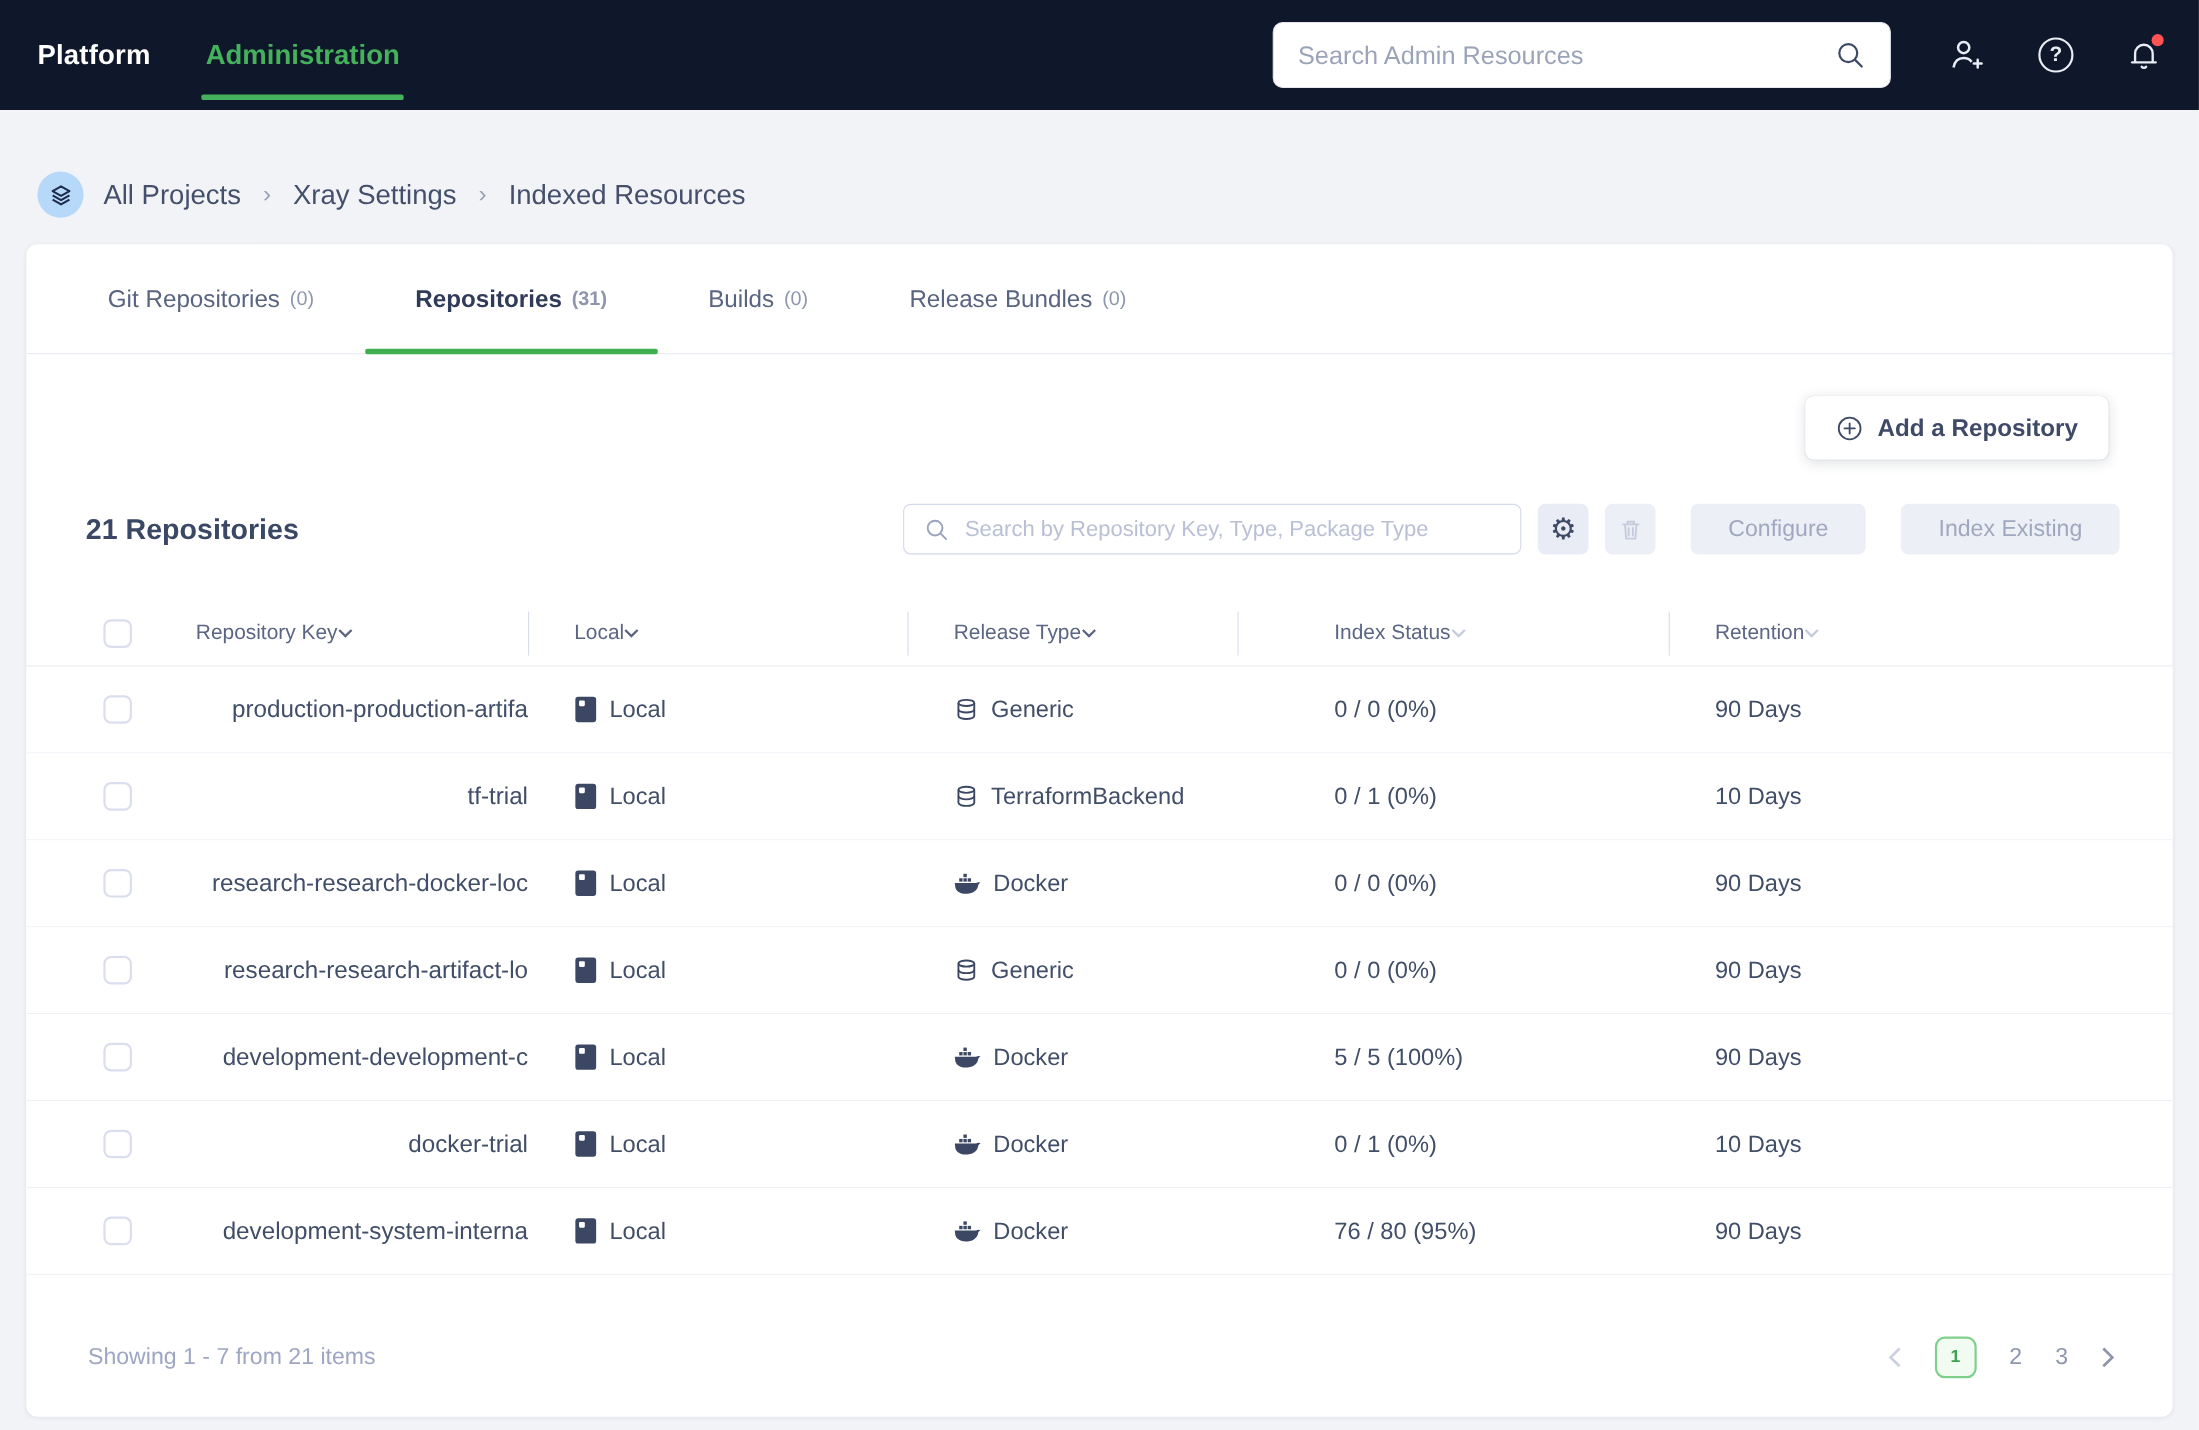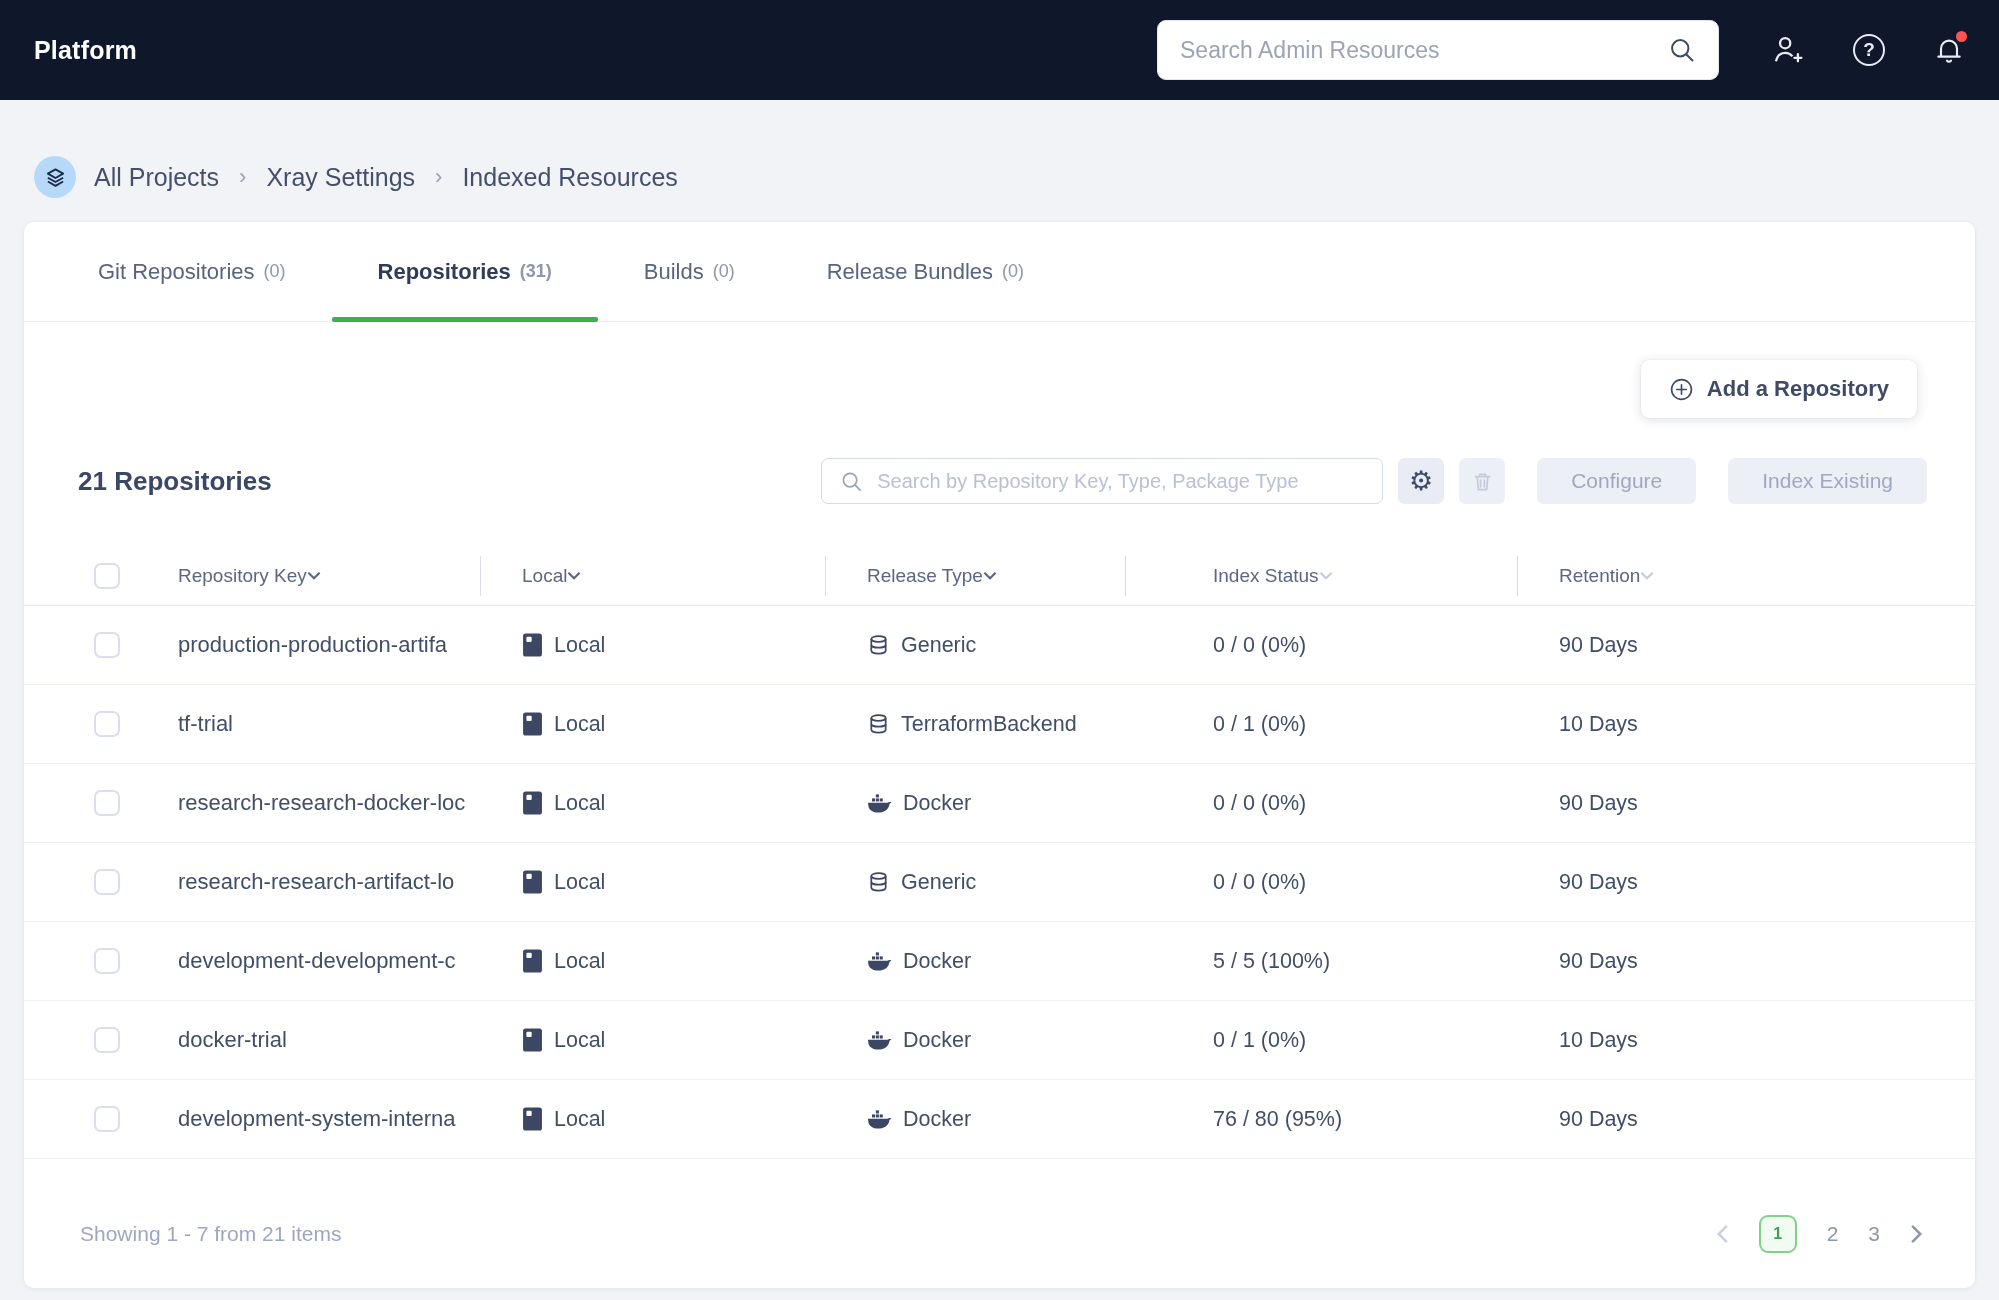--- a/index.html
+++ b/index.html
@@ -138,21 +138,21 @@
     width:1px; height:40px; background:#d9ddeb;
   }
   .th .sort { color:#5a6480; }
   .th .sort.dim { color:#c5cbdd; }
   .th-status { padding-left:88px; }
 
   .row { height:79px; border-bottom:1px solid #eef0f5; background:#fff; }
   .row:last-child { border-bottom:1px solid #eef0f5; }
   .cell { font-size:21.5px; color:#414e68; padding-left:42px;
           white-space:nowrap; overflow:hidden; }
-  .cell-key { font-size:22px; }
+  .cell-key { font-size:22px;text-align:right; }
   .cell-icon { display:flex; align-items:center; gap:11px; }
   .cell-status { padding-left:88px; }
   .checkbox {
     width:26px; height:26px; margin-left:34px;
     border:2px solid #dadeee; border-radius:7px; background:#fff; cursor:pointer;
   }
   .pkg-icon { display:inline-flex; color:#3c4863; }
 
   
   .tfoot { display:flex; align-items:center; padding:56px 52px 0 56px; }
@@ -166,20 +166,21 @@
     width:38px; height:38px; border:2px solid #7ed08a; border-radius:9px;
     background:#f1fbf2; color:#3ca24e; font-weight:600;
     display:flex; align-items:center; justify-content:center;
   }
 </style>
 </head>
 <body>
 
 <div class="navbar">
   <div class="nav-brand">Platform</div>
+  <div class="nav-admin">Administration</div>
   <div class="nav-spacer"></div>
 
   <div class="nav-search">
     <span class="ph">Search Admin Resources</span>
     <span class="mag">
       <svg width="28" height="28" viewBox="0 0 24 24" fill="none" stroke="currentColor" stroke-width="1.7">
         <circle cx="10.5" cy="10.5" r="7"></circle>
           <line x1="15.8" y1="15.8" x2="21" y2="21" stroke-linecap="round"></line>
       </svg>
     </span>

